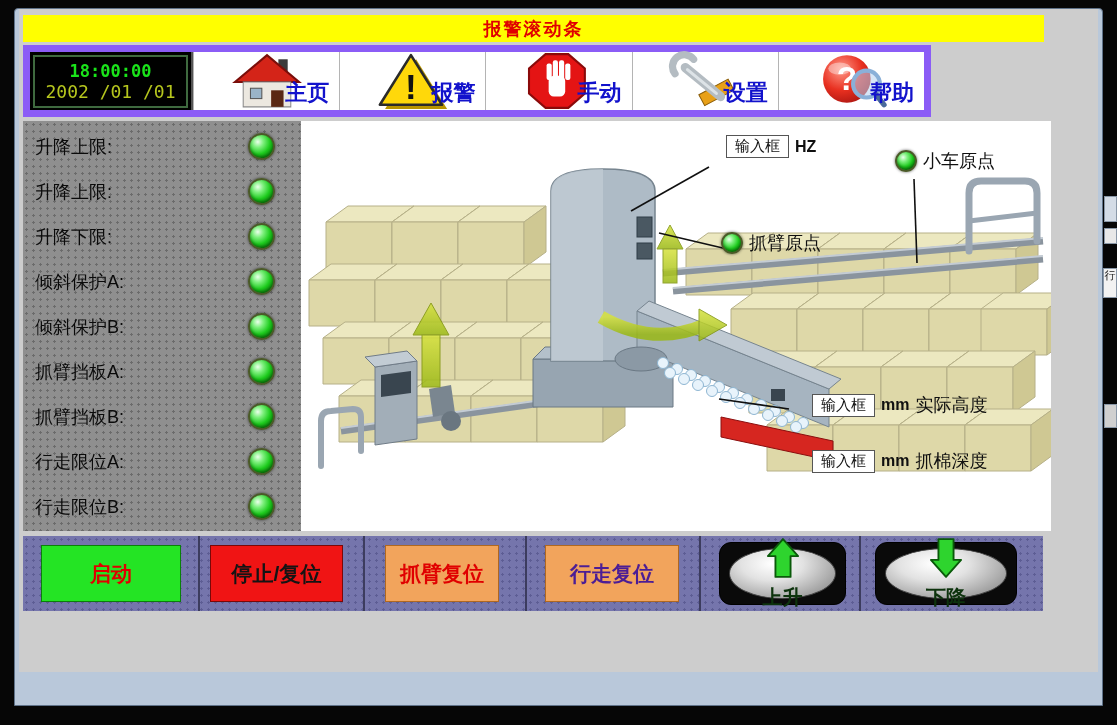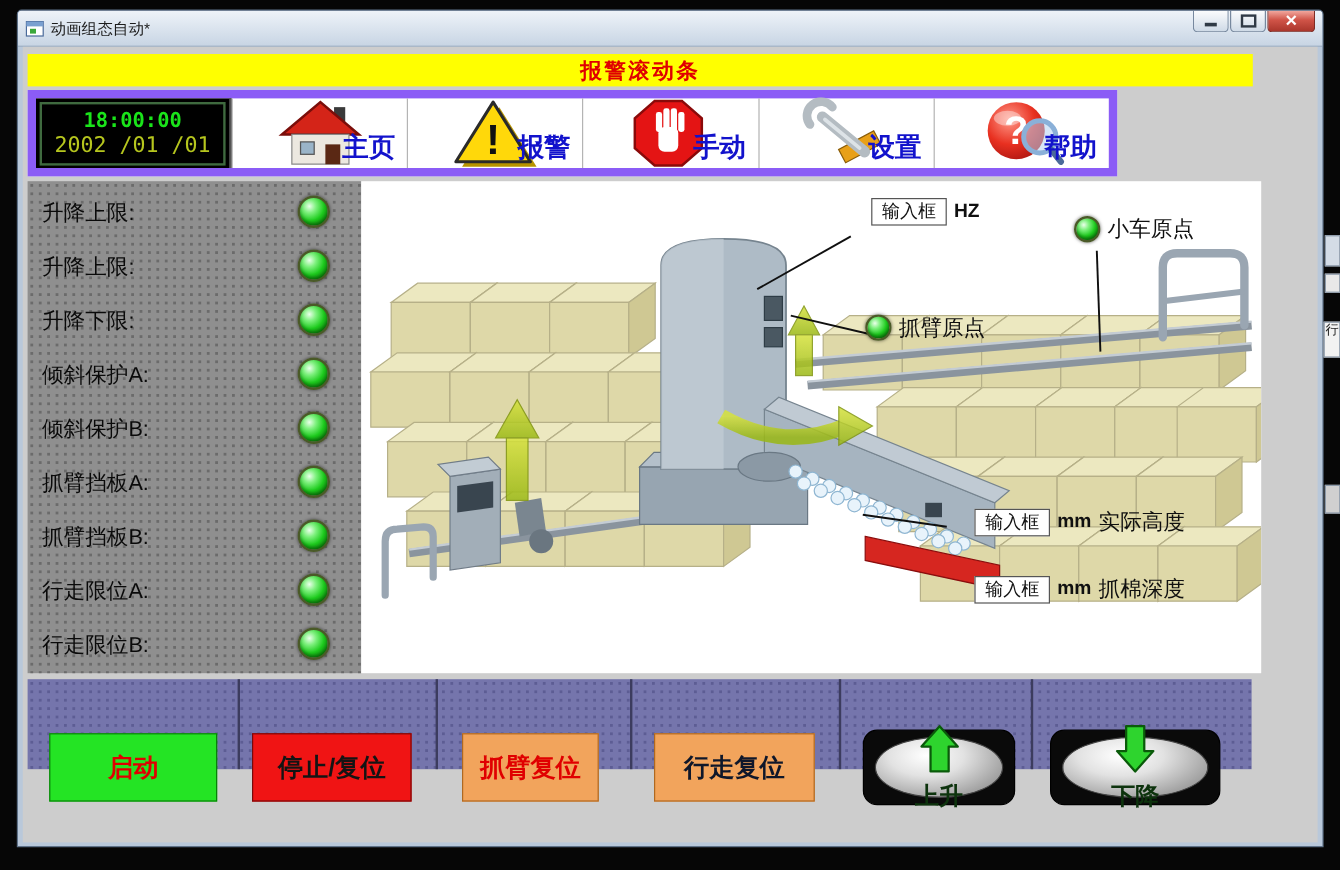--- a/index.html
+++ b/index.html
@@ -52,63 +52,44 @@
   .co{position:absolute;display:flex;align-items:center;gap:6px;font-size:17px;color:#101010;white-space:nowrap;}
   .chip{background:#fff;border:1px solid #555;padding:1px 8px;font-size:15px;color:#111;cursor:text;margin-left:25px;}
   .co .unit{font-size:16px;font-weight:bold;}
   .co .lbl{font-size:18px;}
 
   
   .ctrl-bar{position:absolute;left:4px;top:527px;width:1020px;height:75px;background-color:#7575ac;
     background-image:radial-gradient(circle,#5d5d94 1.1px,transparent 1.4px);background-size:7px 7px;}
   .sep{position:absolute;top:0;bottom:0;width:2px;background:#3c3c5e;}
   .cbtn{position:absolute;top:9px;height:57px;display:flex;align-items:center;justify-content:center;
-    font-size:21px;font-weight:bold;box-sizing:border-box;cursor:pointer;margin-top:36px;}
+    font-size:21px;font-weight:bold;box-sizing:border-box;cursor:pointer;}
   .cbtn.start{left:18px;width:140px;background:#24e424;border:1px solid #0a800a;color:#e00000;}
   .cbtn.stop{left:187px;width:133px;background:#f01414;border:1px solid #7a0808;color:#141414;}
   .cbtn.orange1{left:362px;width:114px;background:#f2a45c;border:1px solid #b06820;color:#e00000;}
-  .cbtn.orange2{left:522px;width:134px;background:#f2a45c;border:1px solid #b06820;color:#0f172a;}
+  .cbtn.orange2{left:522px;width:134px;background:#f2a45c;border:1px solid #b06820;color:#4c1d95;}
   .cbtn.updown{top:6px;height:63px;background:#0a0a0a;border-radius:12px;border:1px solid #000;}
   .cbtn.up{left:696px;width:127px;}
   .cbtn.down{left:852px;width:142px;}
   .metal{position:absolute;top:5px;bottom:5px;left:9px;right:9px;border-radius:50%;
     background:radial-gradient(ellipse at 40% 30%,#ffffff 0%,#e2e2e2 35%,#9a9a9a 80%,#6a6a6a 100%);border:1px solid #444;}
   .ud-inner{position:relative;display:flex;align-items:center;gap:5px;flex-direction:column;}
   .ud-label{font-size:20px;font-weight:bold;color:#0d330d;}
 
   
   .frag{position:absolute;background:#d4dce6;border:1px solid #8a98a8;box-sizing:border-box;}
   .frag.txt{background:#f2f2f2;font-size:11px;color:#222;overflow:hidden;line-height:13px;text-align:center;}
 </style>
 </head>
 <body>
 
 <div class="stage">
 
   <div class="window">
 
-    <div class="titlebar">
-      <svg class="appicon" viewBox="0 0 16 16">
-        <rect x="1" y="2" width="14" height="12" fill="#fff" stroke="#4a6a9a"></rect>
-        <rect x="1" y="2" width="14" height="4" fill="#7aa0d0"></rect>
-        <rect x="4" y="8" width="5" height="4" fill="#3aa83a"></rect>
-      </svg>
-      <span class="title">动画组态自动*</span>
-      <div class="win-controls">
-        <div class="wbtn">
-            <span class="dash"></span>
-          </div>
-        <div class="wbtn">
-            <span class="box"></span>
-          </div>
-        <div class="wbtn close">
-            <span>✕</span>
-          </div>
-      </div>
-    </div>
 
     <div class="win-content">
 
       <div class="alarm-banner">报警滚动条</div>
 
       <div class="toolbar">
         <div class="clock">
           <div class="clock-inner">
             <div class="clock-time">18:00:00</div>
             <div class="clock-date">2002 /01 /01</div>

